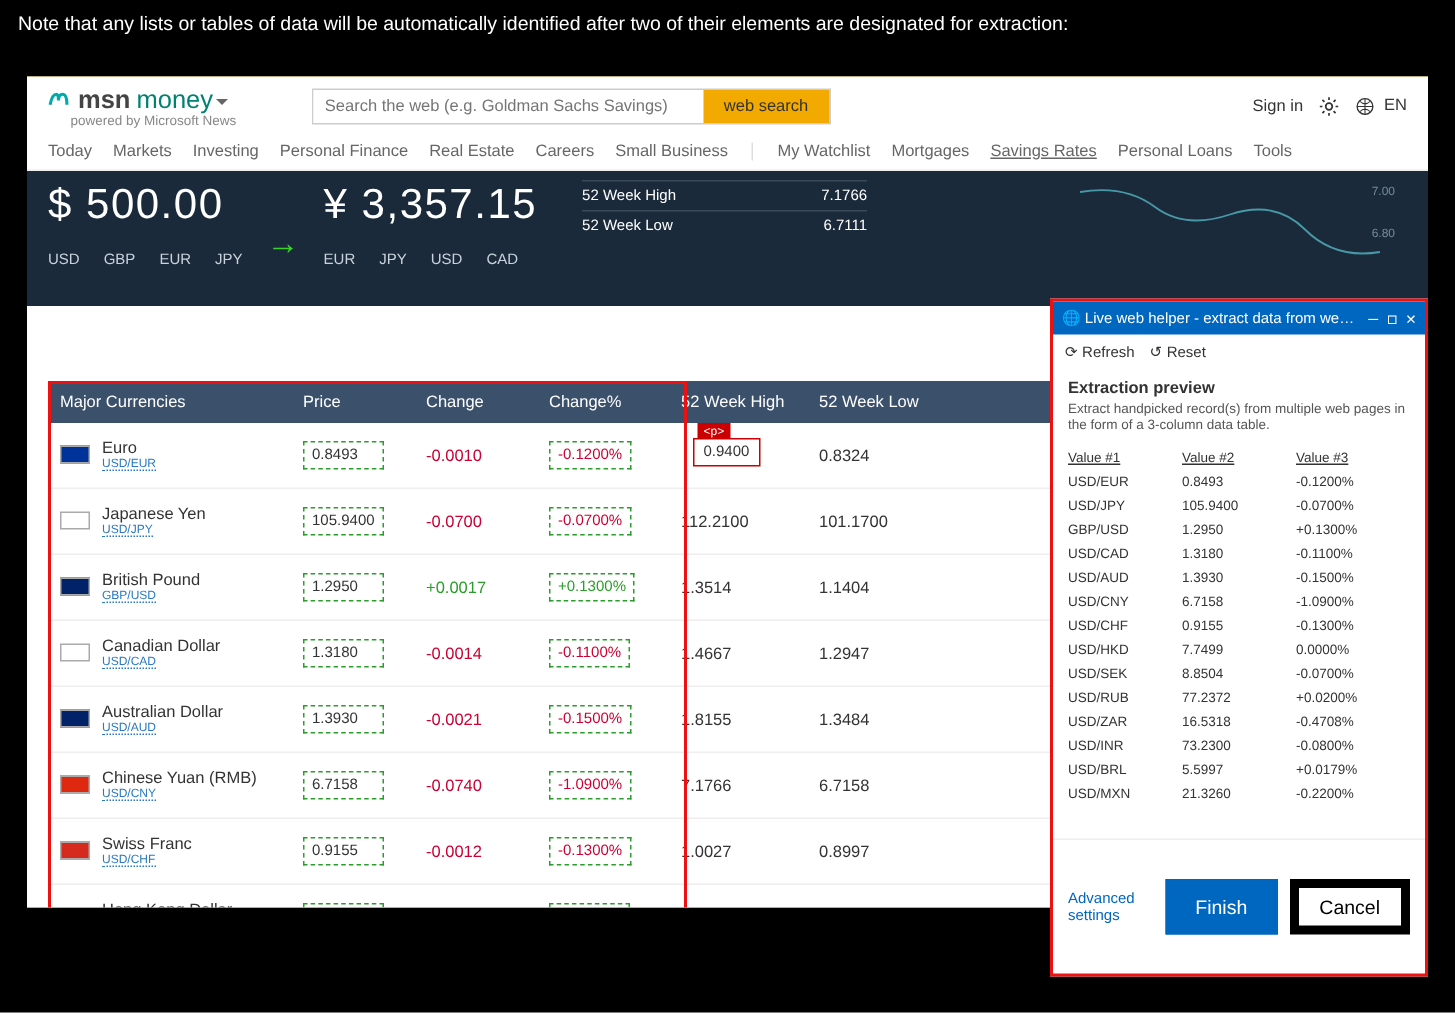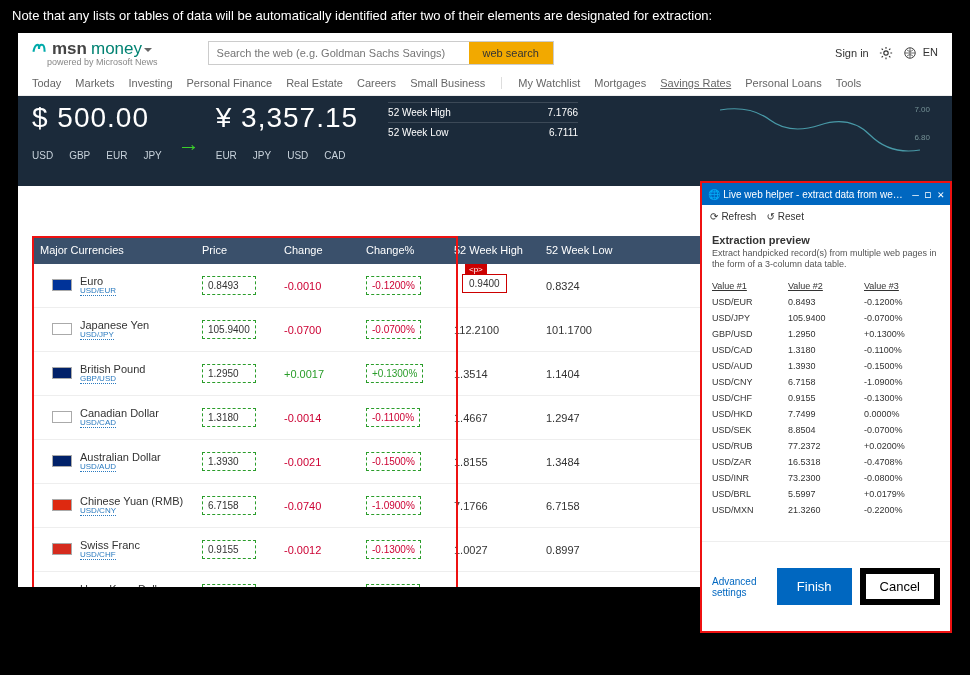--- a/index.html
+++ b/index.html
@@ -1,18 +1,18 @@
 <!DOCTYPE html>
 <html><head>
 <meta charset="utf-8">
 <style>
 * { box-sizing: border-box; margin: 0; padding: 0; font-family: "Segoe UI", Arial, sans-serif; }
 body { background: #000; color: #fff; width: 970px; height: 675px; overflow: hidden; }
 .caption { font-size: 13px; padding: 8px 12px 6px; }
-.stage { position: relative; margin: 4px 18px 0; height: 554px; background: #eab308; }
+.stage { position: relative; margin: 22px 18px 0; height: 554px; background: #eab308; }
 .browser { position: absolute; inset: 0; background: #fff; color: #222; overflow: hidden; }
 .topbar { display: flex; align-items: center; padding: 6px 14px 0; gap: 10px; }
 .brand { display: flex; align-items: center; gap: 6px; }
 .brand .logo { width: 14px; height: 14px; position: relative; }
 .brand-text { font-size: 17px; font-weight: 600; color: #444; }
 .brand-text .money { color: #008272; font-weight: 400; margin-left: 4px; }
 .caret { display: inline-block; margin-left: 2px; border: 4px solid transparent; border-top-color: #666; transform: translateY(2px); }
 .powered { font-size: 9px; color: #888; margin-top: -2px; margin-left: 15px; }
 .search { display: flex; margin-left: 40px; border: 1px solid #ccc; }
 .search input { width: 260px; padding: 5px 8px; border: none; font-size: 11px; color: #555; outline: none; }
@@ -32,21 +32,21 @@
 .hero .stats .row { display: flex; justify-content: space-between; width: 190px; padding: 4px 0; border-top: 1px solid rgba(255,255,255,.15); }
 .hero .chartbox { position: absolute; right: 12px; top: 4px; width: 220px; height: 60px; opacity: .7; }
 .content { padding: 50px 14px 0; position: relative; }
 .redbox1 { position: absolute; left: 14px; top: 50px; width: 426px; height: 380px; border: 2px solid #e11; pointer-events: none; }
 .table { color: #333; font-size: 11px; }
 .thead { background: #3a506b; color: #fff; display: flex; font-size: 11px; height: 28px; align-items: center; }
 .th0 { width: 170px; padding-left: 8px; }
 .th1, .th2, .th3 { width: 82px; text-align: left; }
 .th4, .th5 { width: 92px; text-align: left; padding-left: 6px; }
 .trow { display: flex; align-items: center; height: 44px; border-bottom: 1px solid #eee; }
-.trow .cell0 { width: 170px; display: flex; align-items: center; gap: 8px; padding-left: 20px; }
+.trow .cell0 { width: 170px; display: flex; align-items: center; gap: 8px; padding-left: 8px; }
 .trow .flag { width: 20px; height: 12px; border: 1px solid #aaa; flex-shrink: 0; }
 .trow .names { display: flex; flex-direction: column; font-size: 11px; line-height: 1.1; }
 .trow .names .pair { font-size: 8px; color: #2a7abf; border-bottom: 1px dotted #2a7abf; width: fit-content; }
 .dashed { border: 1px dashed #2a9d2a; padding: 3px 5px; font-size: 10px; display: inline-block; min-width: 54px; text-align: left; }
 .trow .cell1, .trow .cell2, .trow .cell3 { width: 82px; }
 .trow .cell4, .trow .cell5 { width: 92px; padding-left: 6px; font-size: 11px; }
 .neg { color: #c03; }
 .pos { color: #2a9d2a; }
 .ptag { position: absolute; left: 447px; top: 78px; background: #c00; color: #fff; font-size: 8px; padding: 1px 4px; }
 .pbox { position: absolute; left: 444px; top: 88px; border: 1px solid #c00; padding: 3px 6px; font-size: 10px; color: #333; background: #fff; }

